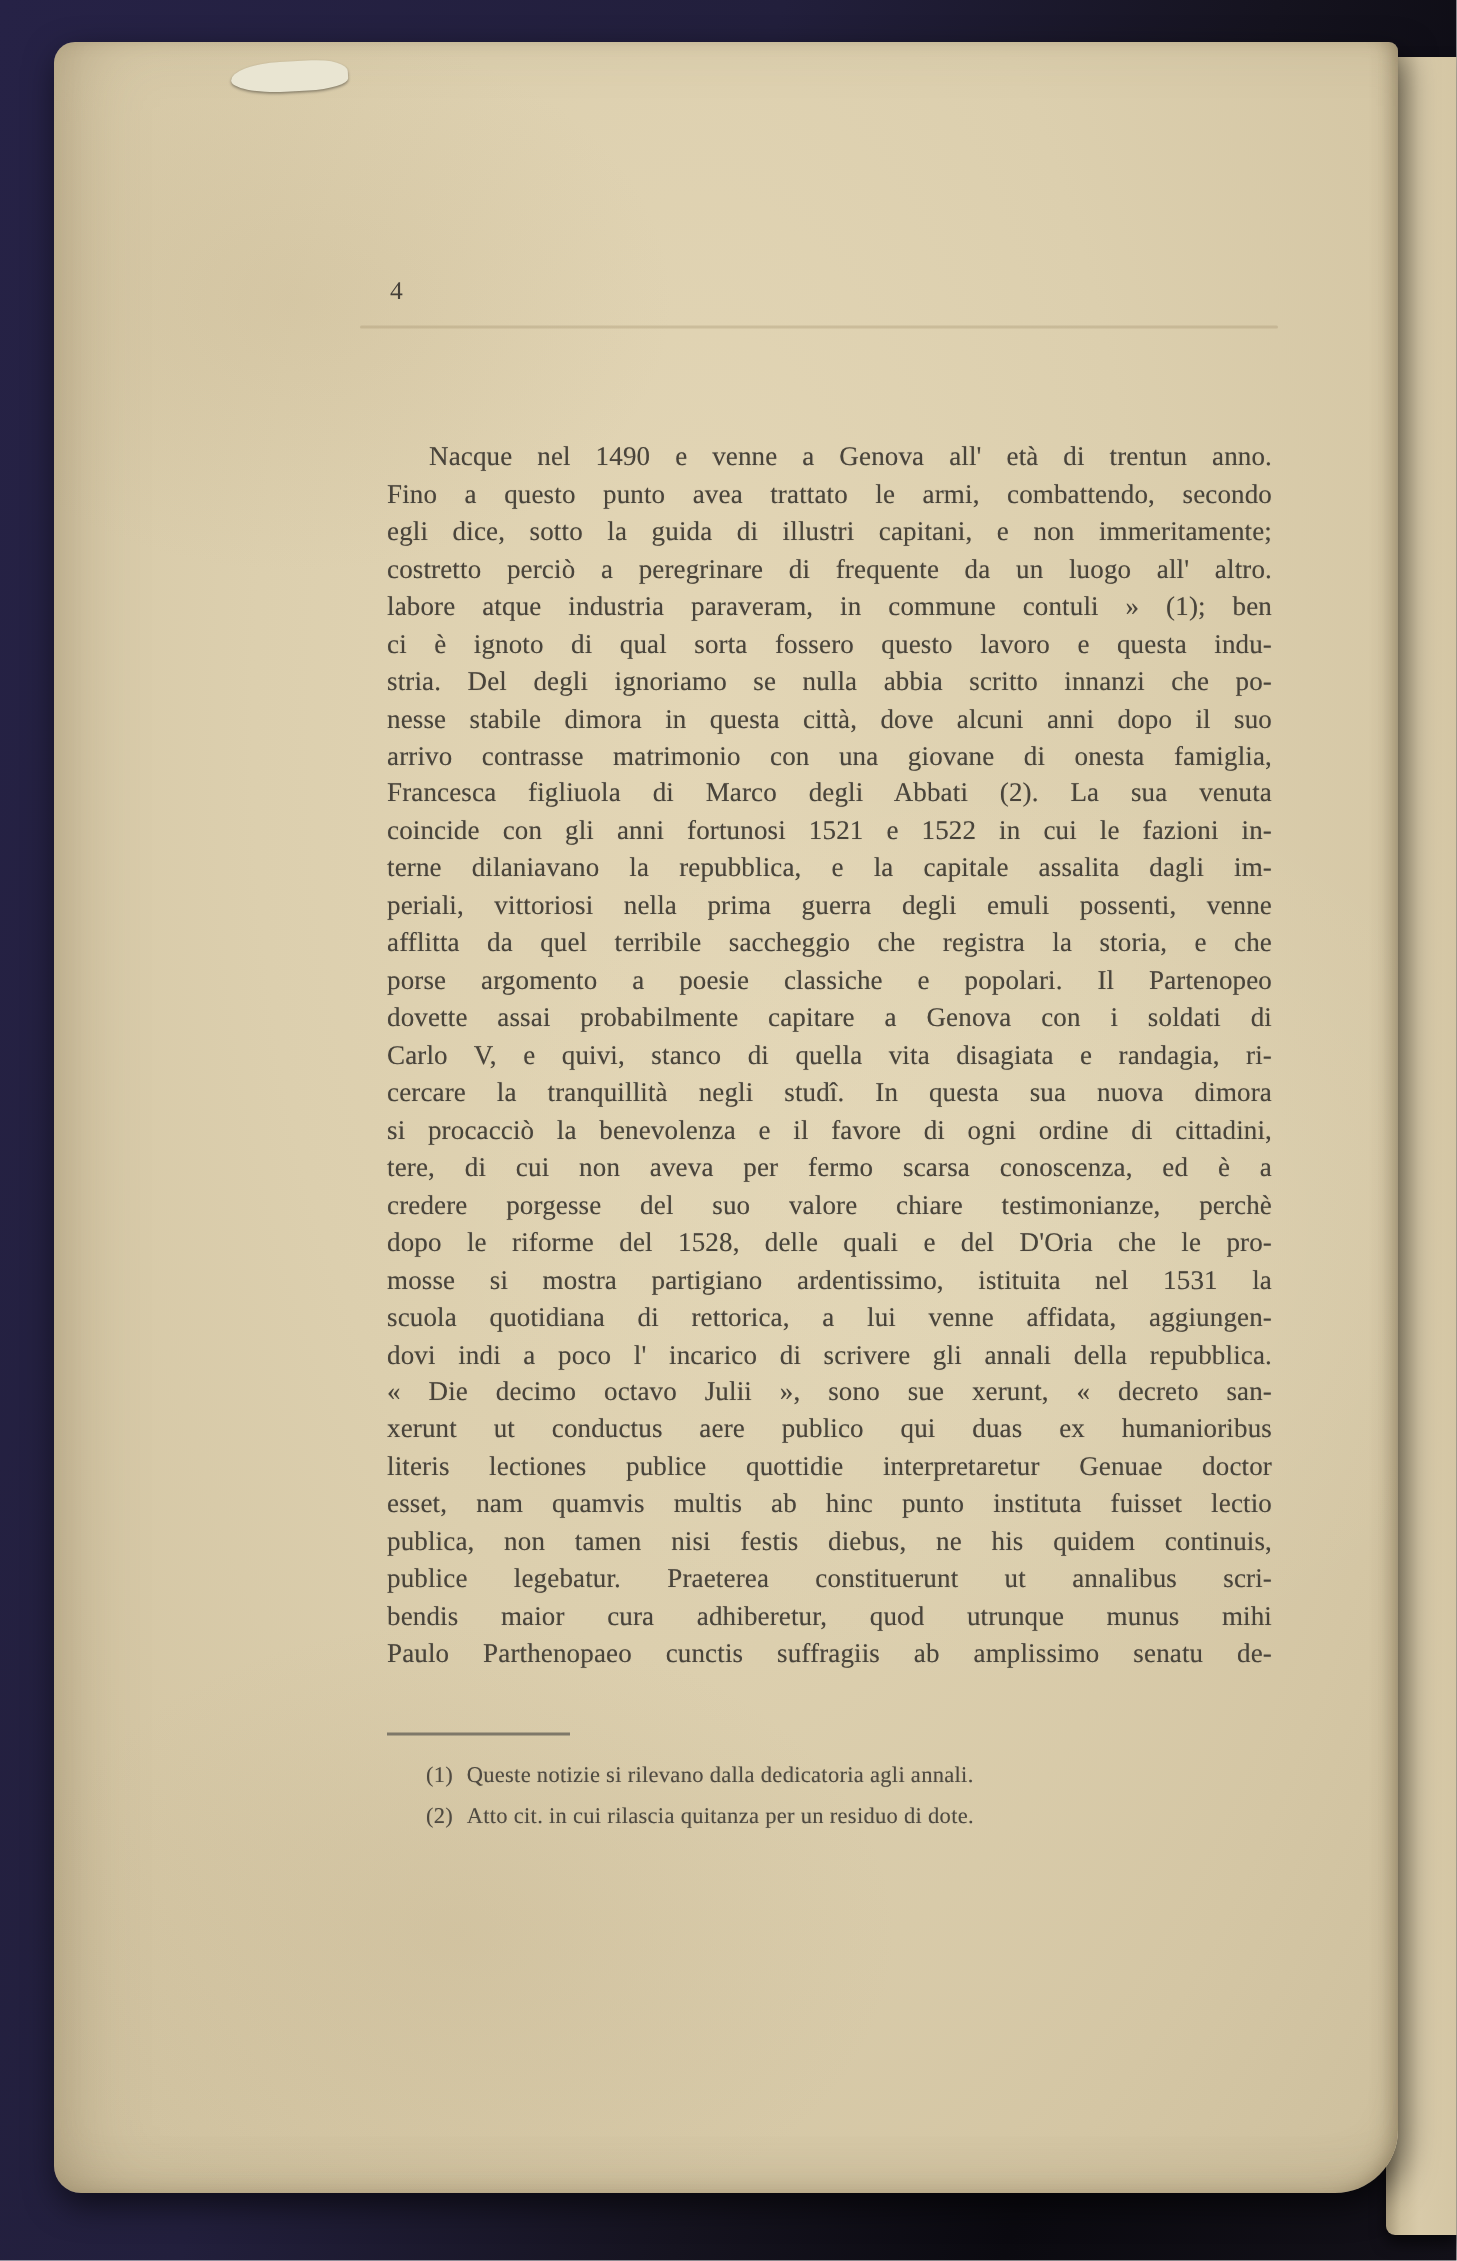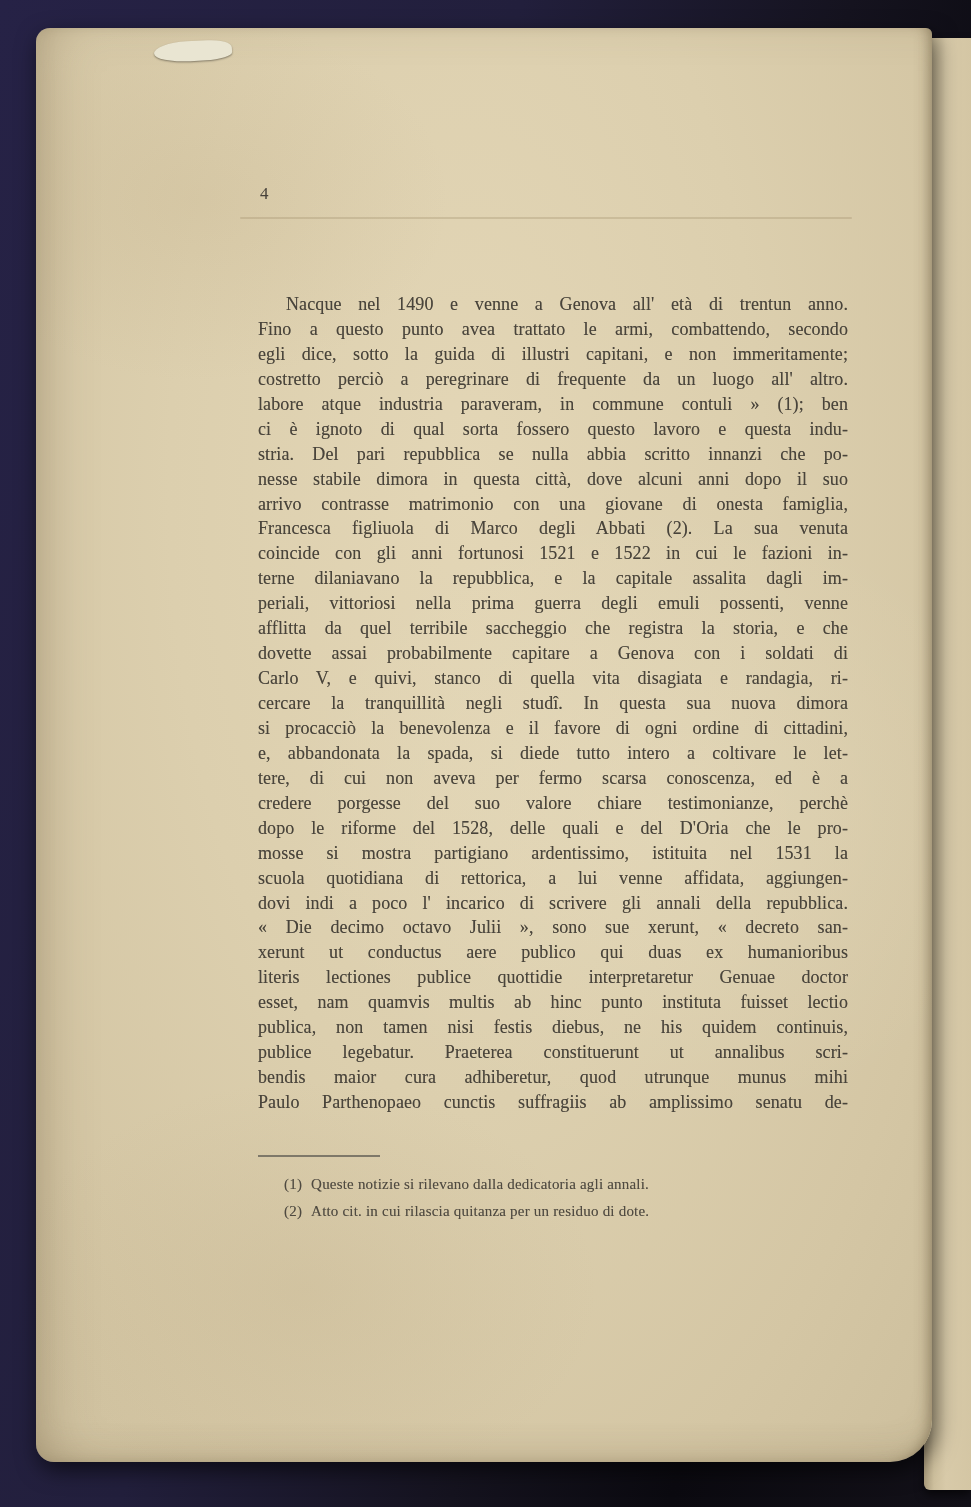--- a/index.html
+++ b/index.html
@@ -119,33 +119,33 @@
   <div class="page-number">4</div>
   <div class="header-rule"></div>
 
   <div class="text-block">
     <div class="bline indent">Nacque nel 1490 e venne a Genova all' età di trentun anno.</div>
     <div class="bline">Fino a questo punto avea trattato le armi, combattendo, secondo</div>
     <div class="bline">egli dice, sotto la guida di illustri capitani, e non immeritamente;</div>
     <div class="bline">costretto perciò a peregrinare di frequente da un luogo all' altro.</div>
     <div class="bline">labore atque industria paraveram, in commune contuli » (1); ben</div>
     <div class="bline">ci è ignoto di qual sorta fossero questo lavoro e questa indu-</div>
-    <div class="bline">stria. Del pari repubblica se nulla abbia scritto innanzi che po-</div>
+    <div class="bline">stria. Del degli ignoriamo se nulla abbia scritto innanzi che po-</div>
     <div class="bline">nesse stabile dimora in questa città, dove alcuni anni dopo il suo</div>
     <div class="bline">arrivo contrasse matrimonio con una giovane di onesta famiglia,</div>
     <div class="bline">Francesca figliuola di Marco degli Abbati (2). La sua venuta</div>
     <div class="bline">coincide con gli anni fortunosi 1521 e 1522 in cui le fazioni in-</div>
     <div class="bline">terne dilaniavano la repubblica, e la capitale assalita dagli im-</div>
     <div class="bline">periali, vittoriosi nella prima guerra degli emuli possenti, venne</div>
     <div class="bline">afflitta da quel terribile saccheggio che registra la storia, e che</div>
+    <div class="bline">porse argomento a poesie classiche e popolari. Il Partenopeo</div>
     <div class="bline">dovette assai probabilmente capitare a Genova con i soldati di</div>
     <div class="bline">Carlo V, e quivi, stanco di quella vita disagiata e randagia, ri-</div>
     <div class="bline">cercare la tranquillità negli studî. In questa sua nuova dimora</div>
     <div class="bline">si procacciò la benevolenza e il favore di ogni ordine di cittadini,</div>
-    <div class="bline">e, abbandonata la spada, si diede tutto intero a coltivare le let-</div>
     <div class="bline">tere, di cui non aveva per fermo scarsa conoscenza, ed è a</div>
     <div class="bline">credere porgesse del suo valore chiare testimonianze, perchè</div>
     <div class="bline">dopo le riforme del 1528, delle quali e del D'Oria che le pro-</div>
     <div class="bline">mosse si mostra partigiano ardentissimo, istituita nel 1531 la</div>
     <div class="bline">scuola quotidiana di rettorica, a lui venne affidata, aggiungen-</div>
     <div class="bline">dovi indi a poco l' incarico di scrivere gli annali della repubblica.</div>
     <div class="bline">« Die decimo octavo Julii », sono sue xerunt, « decreto san-</div>
     <div class="bline">xerunt ut conductus aere publico qui duas ex humanioribus</div>
     <div class="bline">literis lectiones publice quottidie interpretaretur Genuae doctor</div>
     <div class="bline">esset, nam quamvis multis ab hinc punto instituta fuisset lectio</div>

